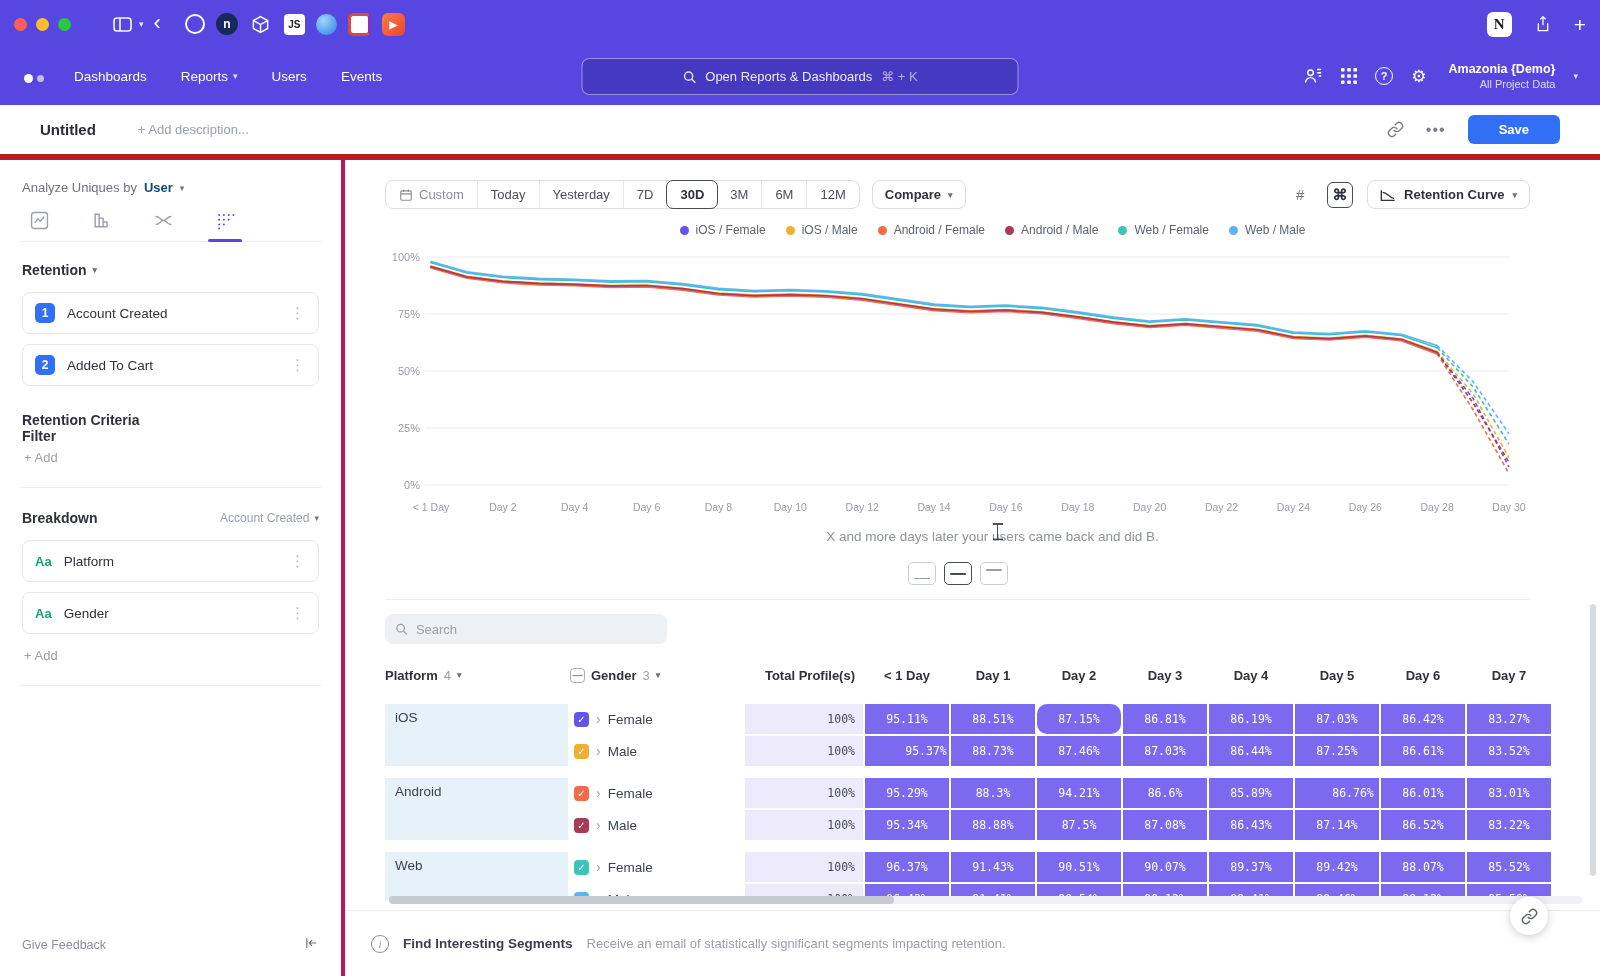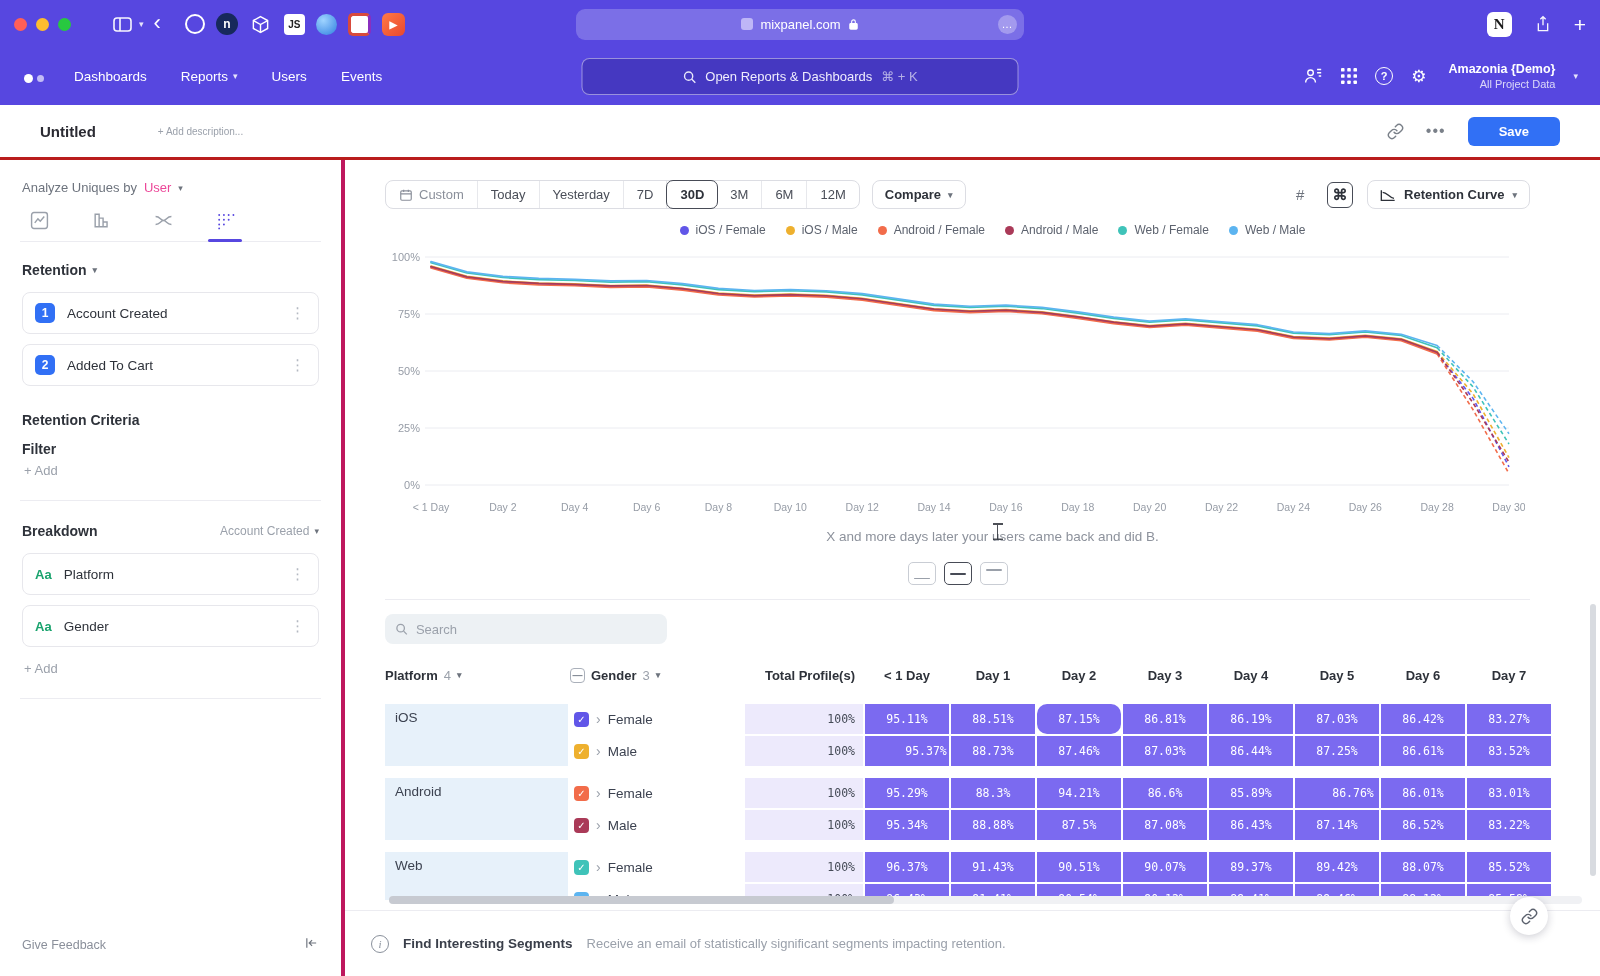--- a/index.html
+++ b/index.html
@@ -42,36 +42,36 @@
 .nav-search .shortcut{color:rgba(255,255,255,.6)}
 .nav-right{margin-left:auto;display:flex;align-items:center;gap:18px}
 .nav-icon{display:flex;align-items:center;justify-content:center;color:#fff}
 .help-circle{width:18px;height:18px;border:1.5px solid #fff;border-radius:50%;font-size:11px;font-weight:700;display:flex;align-items:center;justify-content:center}
 .gear{font-size:17px;line-height:1}
 .project{text-align:right;line-height:1.3;margin-left:4px}
 .project .p1{font-size:12.5px;font-weight:700}
 .project .p2{font-size:11px;opacity:.78}
 
 
-.rheader{height:55px;border-bottom:3px solid #b91c1c;display:flex;align-items:center;padding:0 40px;background:#fff}
+.rheader{height:55px;border-bottom:6px solid #b91c1c;display:flex;align-items:center;padding:0 40px;background:#fff}
 .rtitle{font-size:15px;font-weight:700;color:#2b2b33}
-.rdesc{font-size:10px;color:#9ba1ab;margin-left:62px}
+.rdesc{font-size:13px;color:#9ba1ab;margin-left:42px}
 .rh-right{margin-left:auto;display:flex;align-items:center;gap:22px}
 .ghost-ic{color:#7a8089;display:flex;align-items:center}
 .dots{color:#7a8089;font-size:16px;letter-spacing:1px}
 .save-btn{background:#3170f5;color:#fff;border:none;border-radius:6px;font-size:13px;font-weight:600;padding:7px 31px;font-family:"Liberation Sans",sans-serif}
 
 
 .content{display:flex;height:816px}
 .sidebar{width:345px;border-right:4px solid #be185d;padding:20px 22px 0;position:relative;flex:none}
 .main{flex:1;display:flex;flex-direction:column;position:relative;min-width:0}
 
 
 .analyze{display:flex;align-items:center;gap:7px;font-size:13px;color:#6d737d;margin-bottom:16px}
-.analyze b{color:#ec4899;font-weight:400;font-size:13px}
+.analyze b{color:#0c4a6e;font-weight:700;font-size:13px}
 .caret-dark{font-size:9px;color:#6d737d}
 .tabs{display:flex;gap:28px;border-bottom:1px solid #ececf1;margin:0 -2px 20px;padding:0 2px}
 .tab{width:34px;display:flex;justify-content:center;padding-bottom:11px;position:relative}
 .tab svg{stroke:#9aa0aa}
 .tab.sel svg{stroke:#5747e0}
 .tab.sel::after{content:"";position:absolute;left:0;right:0;bottom:-1px;height:3px;border-radius:2px;background:#5747e0}
 .sb-h{font-size:14px;font-weight:700;color:#2e323a;display:flex;align-items:center;gap:6px}
 .sb-sec{margin-bottom:14px}
 .card{border:1px solid #e7e7ec;border-radius:8px;height:42px;display:flex;align-items:center;padding:0 12px;margin-bottom:10px;background:#fff}
 .stepnum{width:20px;height:20px;border-radius:5px;background:#3170f5;color:#fff;font-size:12px;font-weight:700;display:flex;align-items:center;justify-content:center;flex:none}
@@ -172,29 +172,20 @@
     <span class="ext">
       <svg width="19" height="19" viewBox="0 0 24 24" fill="none" stroke="#fff" stroke-width="1.8">
           <path d="M12 2 21 7v10l-9 5-9-5V7z"></path>
           <path d="M3 7l9 5 9-5M12 12v10"></path>
         </svg>
     </span>
     <span class="ext ext-js">JS</span>
     <span class="ext circle ext-orb"></span>
     <span class="ext ext-frame"></span>
     <span class="ext ext-orange">▶</span>
-  </div>
-  <div class="urlbar">
-    <span class="favicon"></span>
-    <span>mixpanel.com</span>
-    <svg width="11" height="13" viewBox="0 0 24 26" fill="none" stroke="#fff" stroke-width="2.4">
-        <rect x="4" y="11" width="16" height="12" rx="2" fill="#fff"></rect>
-        <path d="M8 11V7a4 4 0 0 1 8 0v4"></path>
-      </svg>
-    <span class="url-more">…</span>
   </div>
   <div class="chrome-right">
     <span class="notion">N</span>
     <span class="chrome-ic">
       <svg width="16" height="18" viewBox="0 0 24 26" fill="none" stroke="#fff" stroke-width="2">
           <path d="M12 2v13M8 6l4-4 4 4"></path>
           <path d="M5 12v11h14V12"></path>
         </svg>
     </span>
     <span class="plus-ic">+</span>
@@ -315,21 +306,21 @@
       <span class="stepnum">1</span>
       <span class="clabel">Account Created</span>
       <span class="kebab">⋮</span>
     </div>
     <div class="card" style="margin-bottom:26px">
       <span class="stepnum">2</span>
       <span class="clabel">Added To Cart</span>
       <span class="kebab">⋮</span>
     </div>
 
-    <div class="sb-h" style="margin-bottom:13px">Retention Criteria</div>
+    <div class="sb-h" style="">Retention Criteria</div>
 
     <div class="sb-h">Filter</div>
     <div class="add-link">+ Add</div>
     <div class="sb-div"></div>
 
     <div class="bd-row">
       <span class="sb-h">Breakdown</span>
       <span class="bd-scope">
         <span>Account Created</span>
         <span class="caret-dark">▾</span>

